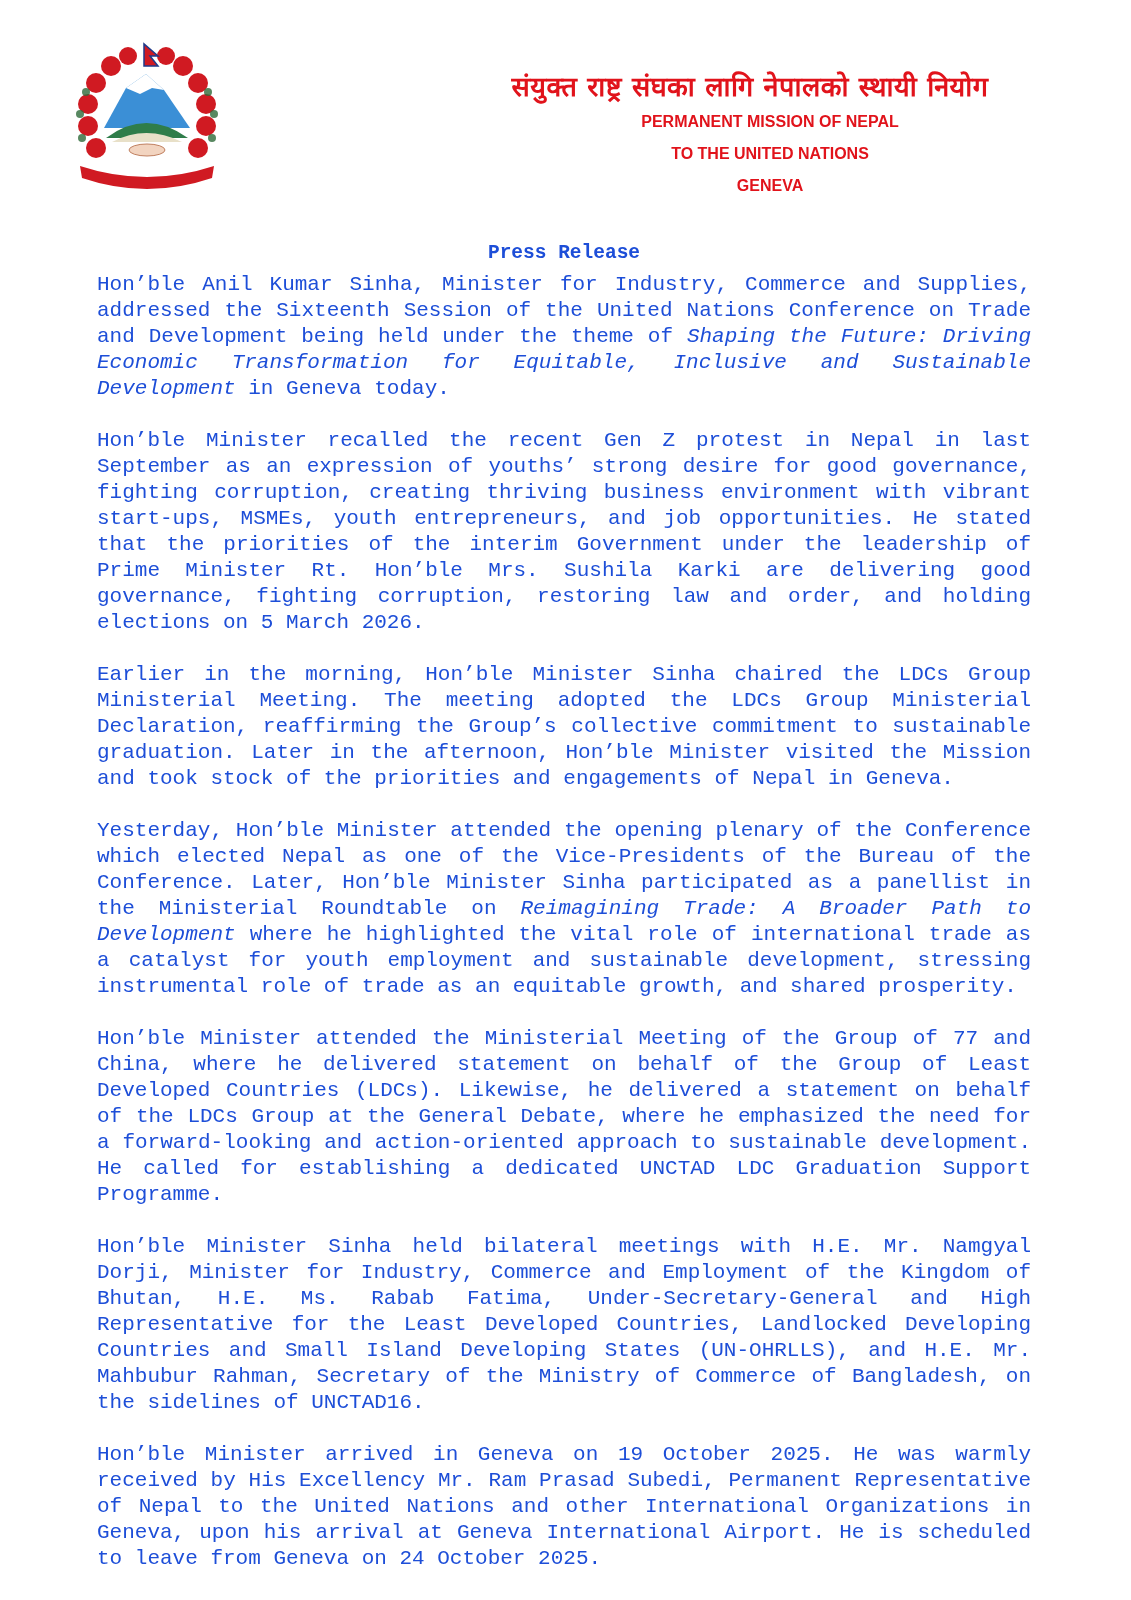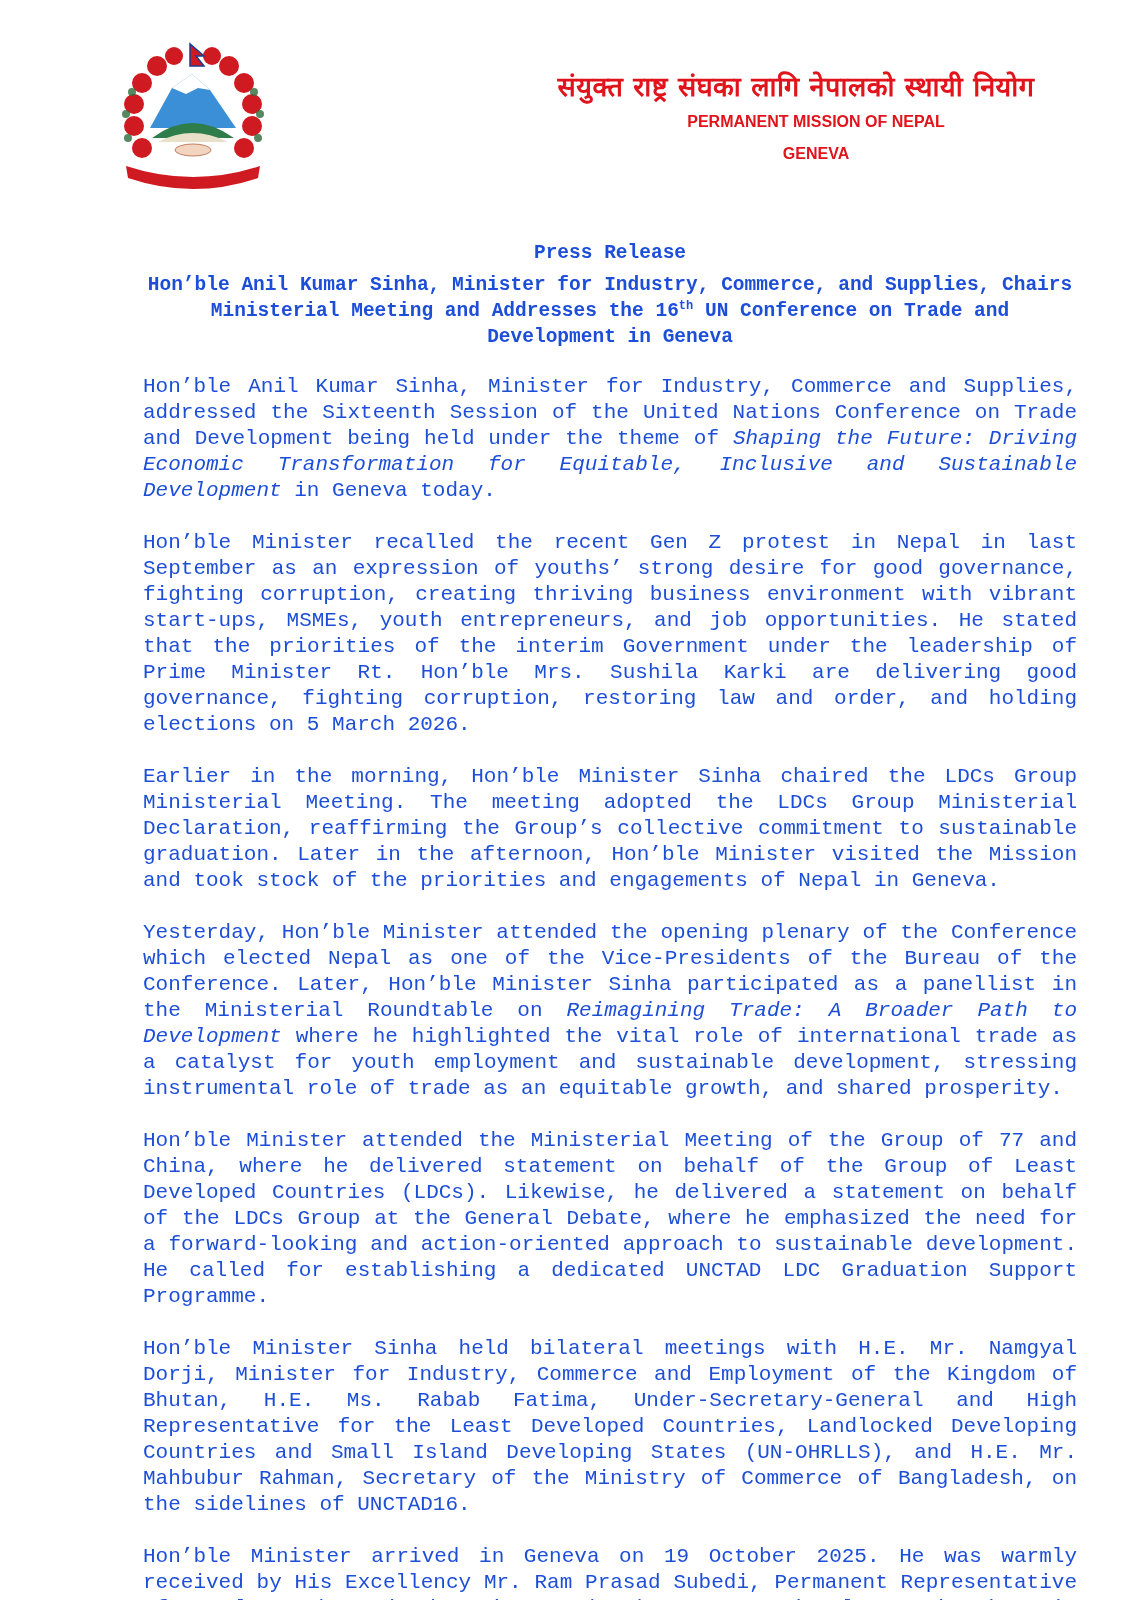--- a/index.html
+++ b/index.html
@@ -1,17 +1,17 @@
 <!DOCTYPE html>
 <html><head>
 <meta charset="utf-8">
 <style>
   html, body { margin: 0; padding: 0; background: #ffffff; }
   body { width: 1131px; height: 1600px; position: relative; overflow: hidden; }
-  .page { position: absolute; left: 0; top: 0; width: 1049px; height: 1600px; margin-left: 46px; }
+  .page { position: absolute; left: 0; top: 0; width: 1049px; height: 1600px; }
   .emblem { position: absolute; left: 66px; top: 38px; width: 162px; height: 162px; }
   .letterhead { position: absolute; left: 440px; top: 68px; width: 600px; text-align: center; color: #e1131b; font-family: "DejaVu Sans", sans-serif; }
   .lh-nep { font-size: 27px; font-weight: bold; letter-spacing: 0.5px; line-height: 38px; margin-left: 20px; }
   .lh-eng { font-family: "Liberation Sans", sans-serif; font-weight: bold; font-size: 16px; line-height: 32px; margin-left: 60px; }
   .doc { position: absolute; left: 97px; top: 240px; width: 934px; font-family: Liberation Mono, monospace; color: #1d4ed8; }
   .label { text-align: center; font-weight: bold; font-size: 19.5px; line-height: 26px; margin-bottom: 6px; }
   .headline { text-align: center; font-weight: bold; font-size: 19.5px; line-height: 26px; margin-bottom: 24px; }
   .headline sup { font-size: 12px; line-height: 0; }
   p { margin: 0 0 26px 0; font-size: 21px; line-height: 26px; text-align: justify; }
   em { font-style: italic; }
@@ -58,26 +58,26 @@
 
       <ellipse cx="81" cy="112" rx="18" ry="6" fill="#f2d4c0" stroke="#c08060" stroke-width="1"></ellipse>
 
       <path d="M14 128 Q81 150 148 128 L146 140 Q81 162 16 140 Z" fill="#d01a22"></path>
     </svg>
   </div>
 
   <div class="letterhead">
     <div class="lh-nep">संयुक्त राष्ट्र संघका लागि नेपालको स्थायी नियोग</div>
     <div class="lh-eng">PERMANENT MISSION OF NEPAL</div>
+    <div class="lh-eng">TO THE UNITED NATIONS</div>
     <div class="lh-eng">GENEVA</div>
   </div>
 
   <div class="doc">
     <div class="label">Press Release</div>
-    <div class="headline"><span>Hon’ble Anil Kumar Sinha, Minister for Industry, Commerce, and Supplies, Chairs Ministerial Meeting and Addresses the 16</span><sup>th</sup><span> UN Conference on Trade and Development in Geneva</span></div>
 
     <p><span>Hon’ble Anil Kumar Sinha, Minister for Industry, Commerce and Supplies, addressed the Sixteenth Session of the United Nations Conference on Trade and Development being held under the theme of </span><em>Shaping the Future: Driving Economic Transformation for Equitable, Inclusive and Sustainable Development</em><span> in Geneva today.</span></p>
     <p>Hon’ble Minister recalled the recent Gen Z protest in Nepal in last September as an expression of youths’ strong desire for good governance, fighting corruption, creating thriving business environment with vibrant start-ups, MSMEs, youth entrepreneurs, and job opportunities. He stated that the priorities of the interim Government under the leadership of Prime Minister Rt. Hon’ble Mrs. Sushila Karki are delivering good governance, fighting corruption, restoring law and order, and holding elections on 5 March 2026.</p>
     <p>Earlier in the morning, Hon’ble Minister Sinha chaired the LDCs Group Ministerial Meeting. The meeting adopted the LDCs Group Ministerial Declaration, reaffirming the Group’s collective commitment to sustainable graduation. Later in the afternoon, Hon’ble Minister visited the Mission and took stock of the priorities and engagements of Nepal in Geneva.</p>
     <p><span>Yesterday, Hon’ble Minister attended the opening plenary of the Conference which elected Nepal as one of the Vice-Presidents of the Bureau of the Conference. Later, Hon’ble Minister Sinha participated as a panellist in the Ministerial Roundtable on </span><em>Reimagining Trade: A Broader Path to Development</em><span> where he highlighted the vital role of international trade as a catalyst for youth employment and sustainable development, stressing instrumental role of trade as an equitable growth, and shared prosperity.</span></p>
     <p>Hon’ble Minister attended the Ministerial Meeting of the Group of 77 and China, where he delivered statement on behalf of the Group of Least Developed Countries (LDCs). Likewise, he delivered a statement on behalf of the LDCs Group at the General Debate, where he emphasized the need for a forward-looking and action-oriented approach to sustainable development. He called for establishing a dedicated UNCTAD LDC Graduation Support Programme.</p>
     <p>Hon’ble Minister Sinha held bilateral meetings with H.E. Mr. Namgyal Dorji, Minister for Industry, Commerce and Employment of the Kingdom of Bhutan, H.E. Ms. Rabab Fatima, Under-Secretary-General and High Representative for the Least Developed Countries, Landlocked Developing Countries and Small Island Developing States (UN-OHRLLS), and H.E. Mr. Mahbubur Rahman, Secretary of the Ministry of Commerce of Bangladesh, on the sidelines of UNCTAD16.</p>
     <p>Hon’ble Minister arrived in Geneva on 19 October 2025. He was warmly received by His Excellency Mr. Ram Prasad Subedi, Permanent Representative of Nepal to the United Nations and other International Organizations in Geneva, upon his arrival at Geneva International Airport. He is scheduled to leave from Geneva on 24 October 2025.</p>
 
     <div class="sig">21 October 2025</div>

